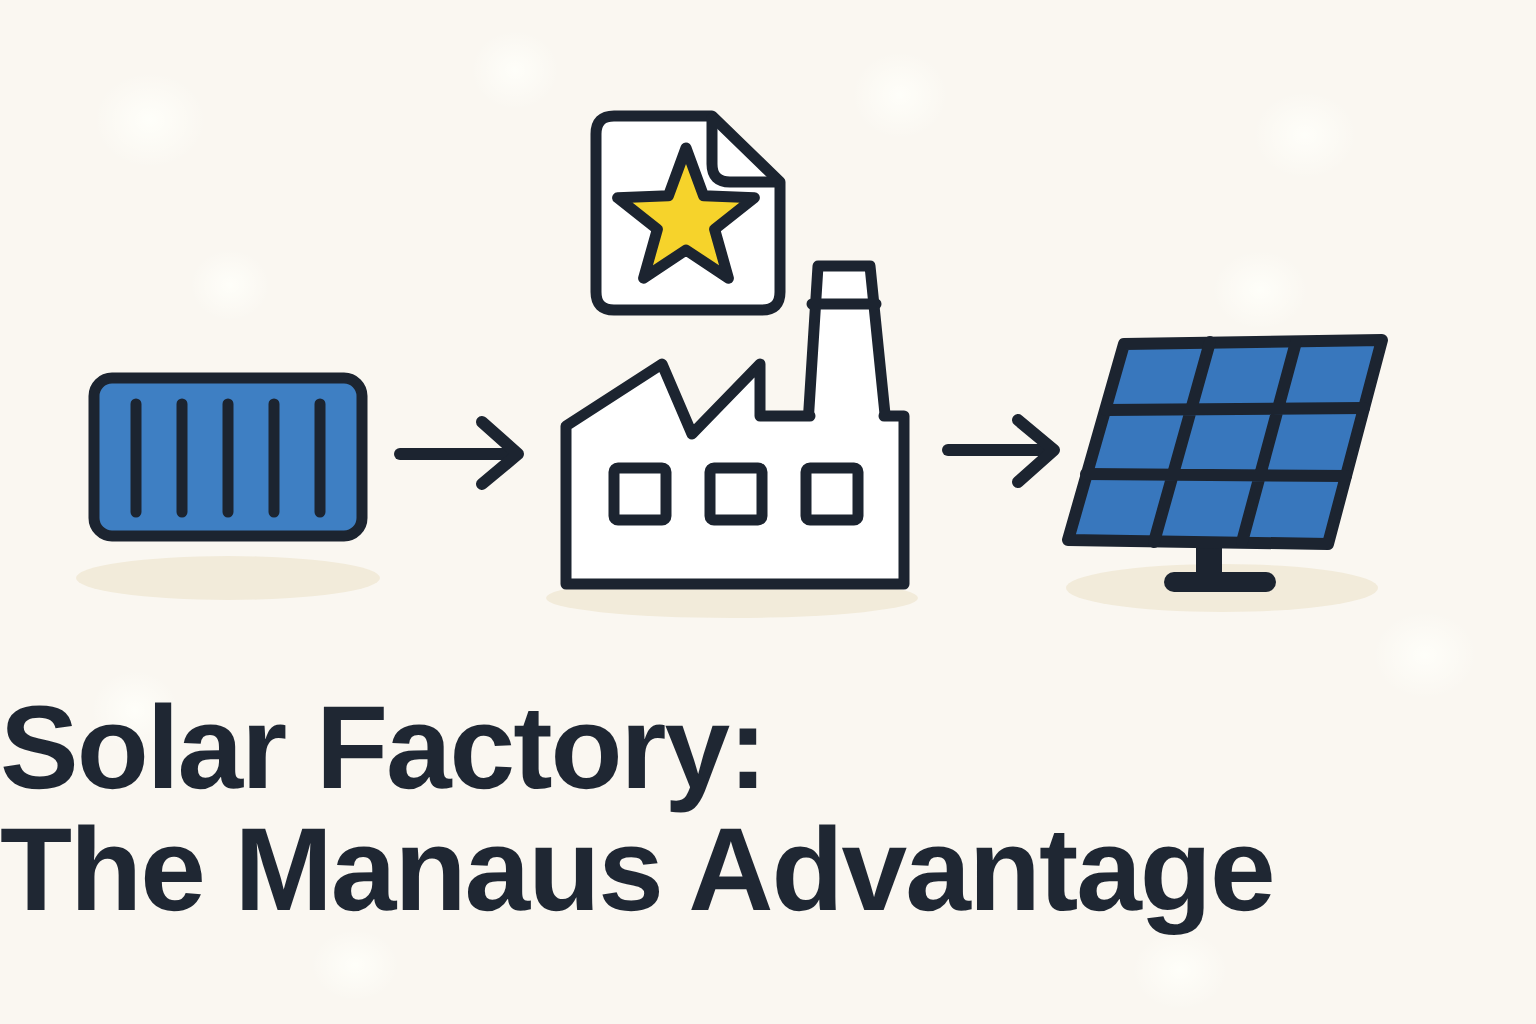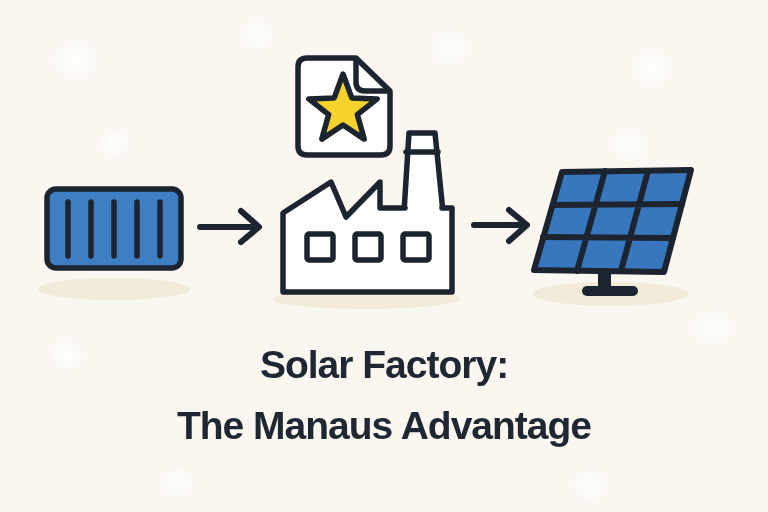--- a/index.html
+++ b/index.html
@@ -47,25 +47,24 @@
   .fill-white     { fill: var(--white); }
   .fill-container { fill: var(--container_blue); }
   .fill-panel     { fill: var(--panel_blue); }
   .fill-star      { fill: var(--star_yellow); }
   .fill-dark      { fill: var(--outline); stroke: none; }
   .stroke-6 { stroke-width: 6; }
 
   .title-block {
     position: absolute;
     left: 0; right: 0;
-    top: 334px;
-    text-align: center;
+    top: 344px;
     color: var(--title_color);
     font-weight: 700;
-    font-size: 39px;
+    font-size: 59px;
     line-height: 61px;
     letter-spacing: -1px;
   }
 </style>
 </head>
 <body>
 
 <div class="stage">
 
   <svg class="art" width="768" height="330" viewBox="0 0 768 330">

